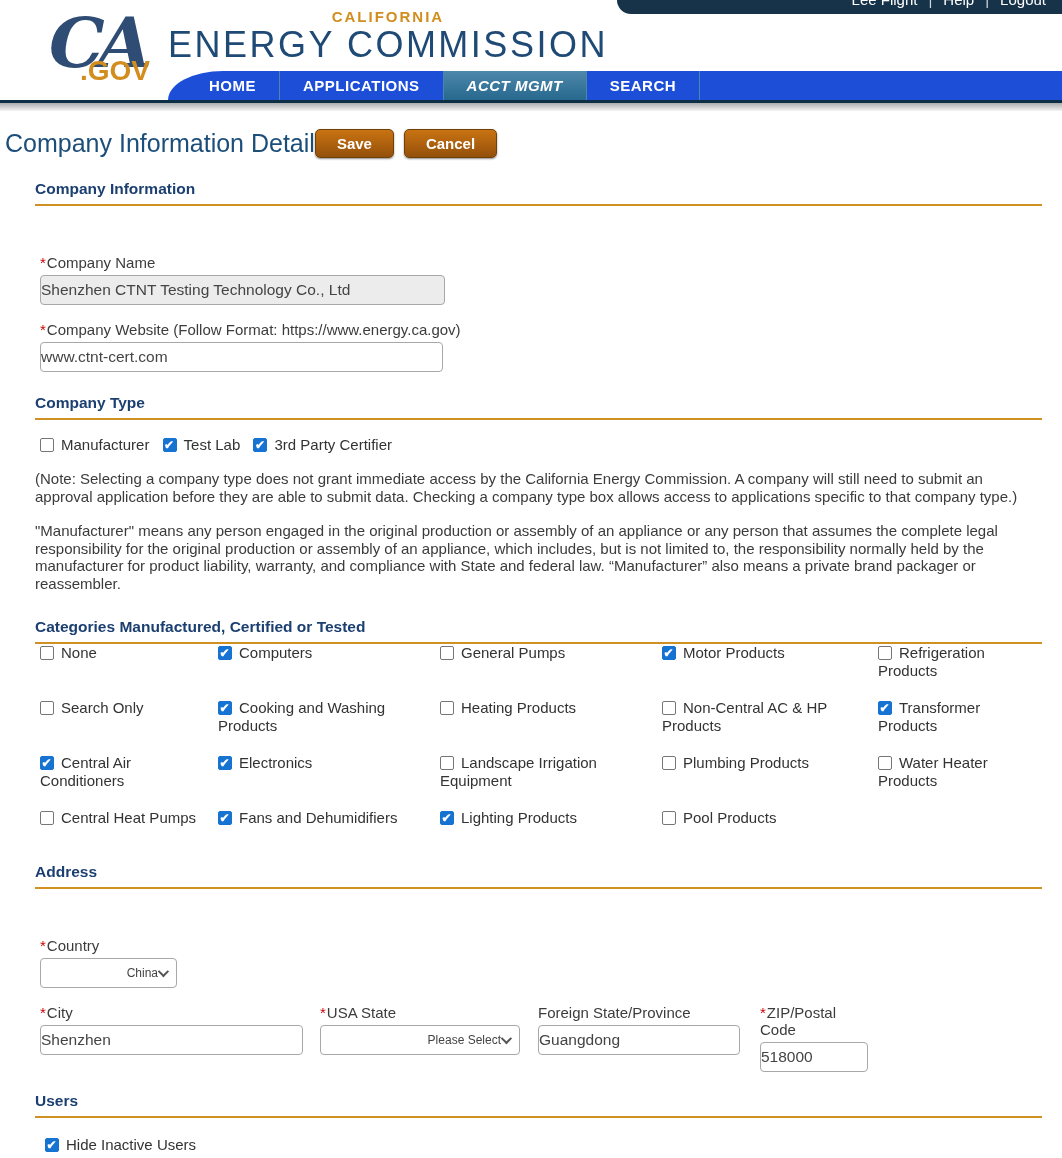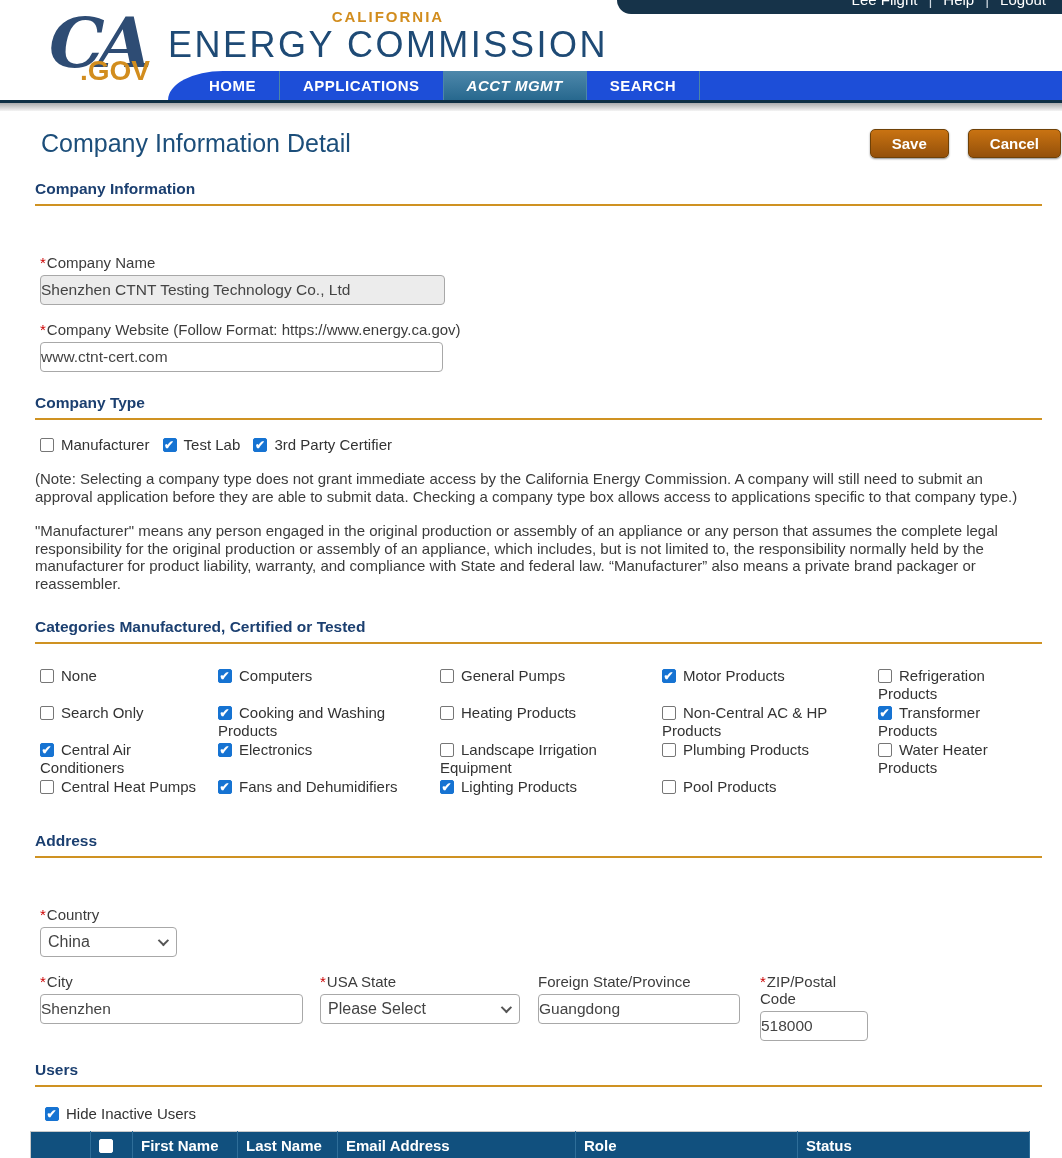--- a/index.html
+++ b/index.html
@@ -25,62 +25,62 @@
   .nav { position:absolute; bottom:0; left:168px; right:0; height:29px;
     background:#1d4ed8; border-top-left-radius:55px 29px; display:flex;
     align-items:stretch; padding-left:18px; z-index:2; }
   .nav-item { color:#fff; font-weight:700; font-size:15px; letter-spacing:.5px;
     line-height:29px; padding:0 23px; border-right:1px solid #4d86a6; cursor:pointer; }
   .nav-item.active { background:linear-gradient(180deg,#4e88ab,#27688e);font-style:italic; }
   .header-rule { height:3px; background:#0d2f45; }
   .gray-strip { height:8px; background:linear-gradient(180deg,#a9abad,#f4f4f4); }
 
   
-  .title-row { display:flex; justify-content:space-between; align-items:flex-start;
-    padding:18px 1px 0 5px;margin-left:36px; }
+  .title-row { display:flex; justify-content:flex-start; align-items:flex-start;
+    padding:18px 1px 0 5px; }
   .page-title { color:#1c4e7a; font-size:25px; font-weight:400; }
-  .btns { display:flex; gap:19px; padding-right:0; }
+  .btns { display:flex; gap:10px; padding-right:0; }
   .btn { background:linear-gradient(180deg,#c97312,#94500a); border:1px solid #6f4107;
     border-radius:5px; color:#fff; font-weight:700; font-size:15px; padding:5px 21px;
     box-shadow:0 1px 2px rgba(0,0,0,.45); cursor:pointer;
     font-family:"Liberation Sans", sans-serif; }
 
   
   .content { padding:0 20px 0 35px; }
   .section-heading { color:#1b3f70; font-weight:700; font-size:15.5px;
     padding-bottom:6px; border-bottom:2px solid #cf9222; margin-top:22px; }
   .indent { margin-left:5px;margin-top:48px; }
   .field-label { font-size:15px; color:#3c3c3c; margin-top:16px; margin-bottom:4px; }
   .req { color:#c00; margin-right:1px; }
   input.txt { height:30px; border:1px solid #a8a8a8; border-radius:4px;
     font-size:15.5px; color:#444; padding:0 0;
     font-family:"Liberation Sans", sans-serif; background:#fff; }
   input.txt.readonly { background:#ececec; }
   .select { height:30px; border:1px solid #a8a8a8; border-radius:4px; background:#fff;
-    display:inline-flex; align-items:center; justify-content:space-between;
-    font-size:16px; color:#444; padding:0 10px 0 7px; cursor:pointer; }
+    display:inline-flex; align-items:center; justify-content:flex-end;
+    font-size:12px; color:#444; padding:0 10px 0 7px; cursor:pointer; }
   .chev { width:8px; height:8px; border-right:2px solid #555; border-bottom:2px solid #555;
     transform:rotate(45deg) translateY(-2px); }
 
   
   .cb { display:inline-block; width:14px; height:14px; border:1px solid #767676;
     border-radius:2px; background:#fff; position:relative; vertical-align:-2px;
     margin-right:7px; flex:none; }
   .cb .tick { display:none; }
   .cb.checked { background:#1673d2; border-color:#1673d2; }
   .cb.checked .tick { display:block; color:#fff; font-size:12px; font-weight:700;
     position:absolute; top:-1.5px; left:0.5px; line-height:14px; }
 
   .ct-row { margin-top:16px; font-size:15px; }
   .ct-option { margin-right:9px; cursor:pointer; }
   .note { font-size:15px; line-height:17.5px; color:#3b3b3b; margin-top:17px; }
 
   
   .cat-grid { display:grid; grid-template-columns:178px 222px 222px 216px 1fr;
-    margin-top:23px; row-gap:2px; margin-left:5px; font-size:15px; }
+    margin-top:0; row-gap:20px; margin-left:5px; font-size:15px; }
   .cat-item { padding-right:14px; line-height:17.5px; cursor:pointer; min-height:32px; }
 
   
   .addr-row { display:flex; }
   .fg { display:flex; flex-direction:column; }
 
   
   .hide-inactive { margin-top:18px; margin-left:10px; font-size:15px; cursor:pointer; }
   .users-table { border-collapse:collapse; margin-left:-5px; margin-top:8px;
     width:1000px; font-size:15px; border:1px solid #c9c9c9; }

